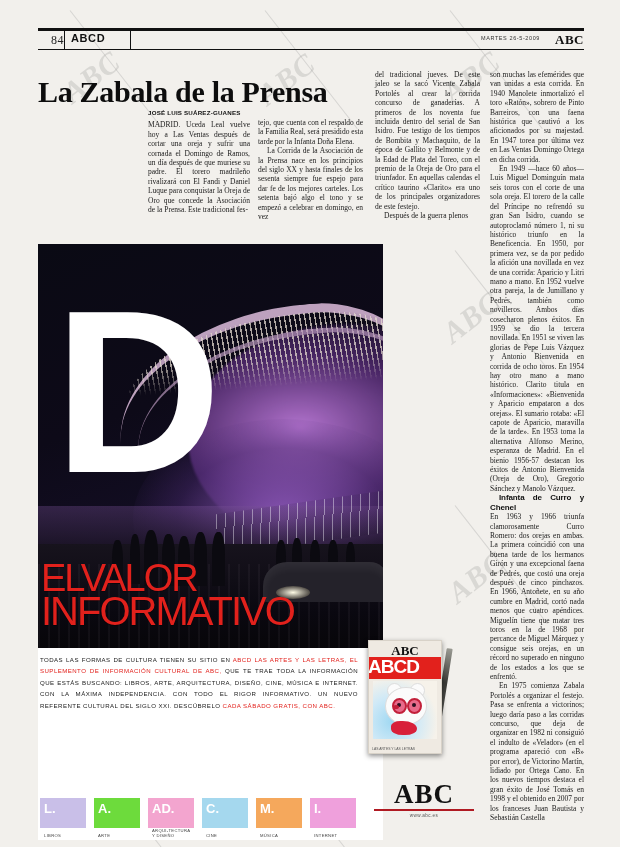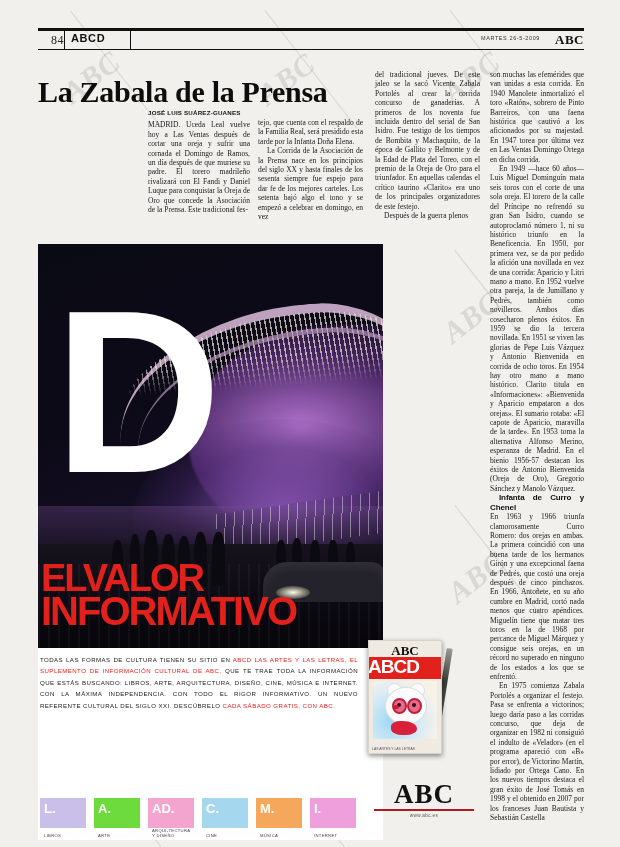--- a/index.html
+++ b/index.html
@@ -82,21 +82,21 @@
   .ground{position:absolute;left:0;top:300px;width:345px;height:104px;
       background:linear-gradient(180deg,#17131d,#0a0810 65%,#070609);}
   .wet{position:absolute;left:0;top:320px;width:345px;height:84px;
       background:repeating-linear-gradient(90deg,rgba(200,180,200,.05) 0 2px,rgba(0,0,0,0) 2px 10px);}
   .person{position:absolute;bottom:90px;background:#0b0a10;border-radius:42% 42% 0 0;}
   .car{position:absolute;left:225px;top:318px;width:125px;height:40px;background:#24222a;
       border-radius:24px 18px 4px 4px;box-shadow:inset 0 6px 10px rgba(255,255,255,.06);}
   .headlamp{position:absolute;left:238px;top:342px;width:34px;height:13px;border-radius:50%;
       background:radial-gradient(ellipse,#fffbe6,rgba(255,240,180,.2) 70%,rgba(255,240,180,0));}
   .adtitle{position:absolute;left:3px;top:318px;font-family:"Liberation Sans",sans-serif;
-      font-weight:bold;font-size:38px;line-height:33px;color:#e2211c;letter-spacing:-2px;
+      font-weight:normal;font-size:38px;line-height:33px;color:#e2211c;letter-spacing:-2px;
       text-shadow:0 1px 0 rgba(0,0,0,.3);}
   .adtitle .l2{display:block;font-size:40px;}
   .adbody{position:absolute;left:0;top:404px;width:345px;height:192px;background:#fff;}
   .adcopy{position:absolute;left:2px;top:6px;width:318px;
       font-family:"Liberation Sans",sans-serif;font-size:6.1px;line-height:11.4px;
       letter-spacing:.45px;color:#1b1b1b;text-align:justify;}
   .adcopy .red{color:#e2211c;}
   .swatches{position:absolute;left:2px;top:150px;width:325px;display:flex;gap:8px;}
   .sw{width:46px;height:30px;position:relative;}
   .sw b{position:absolute;left:4px;top:3px;font-family:"Liberation Sans",sans-serif;

